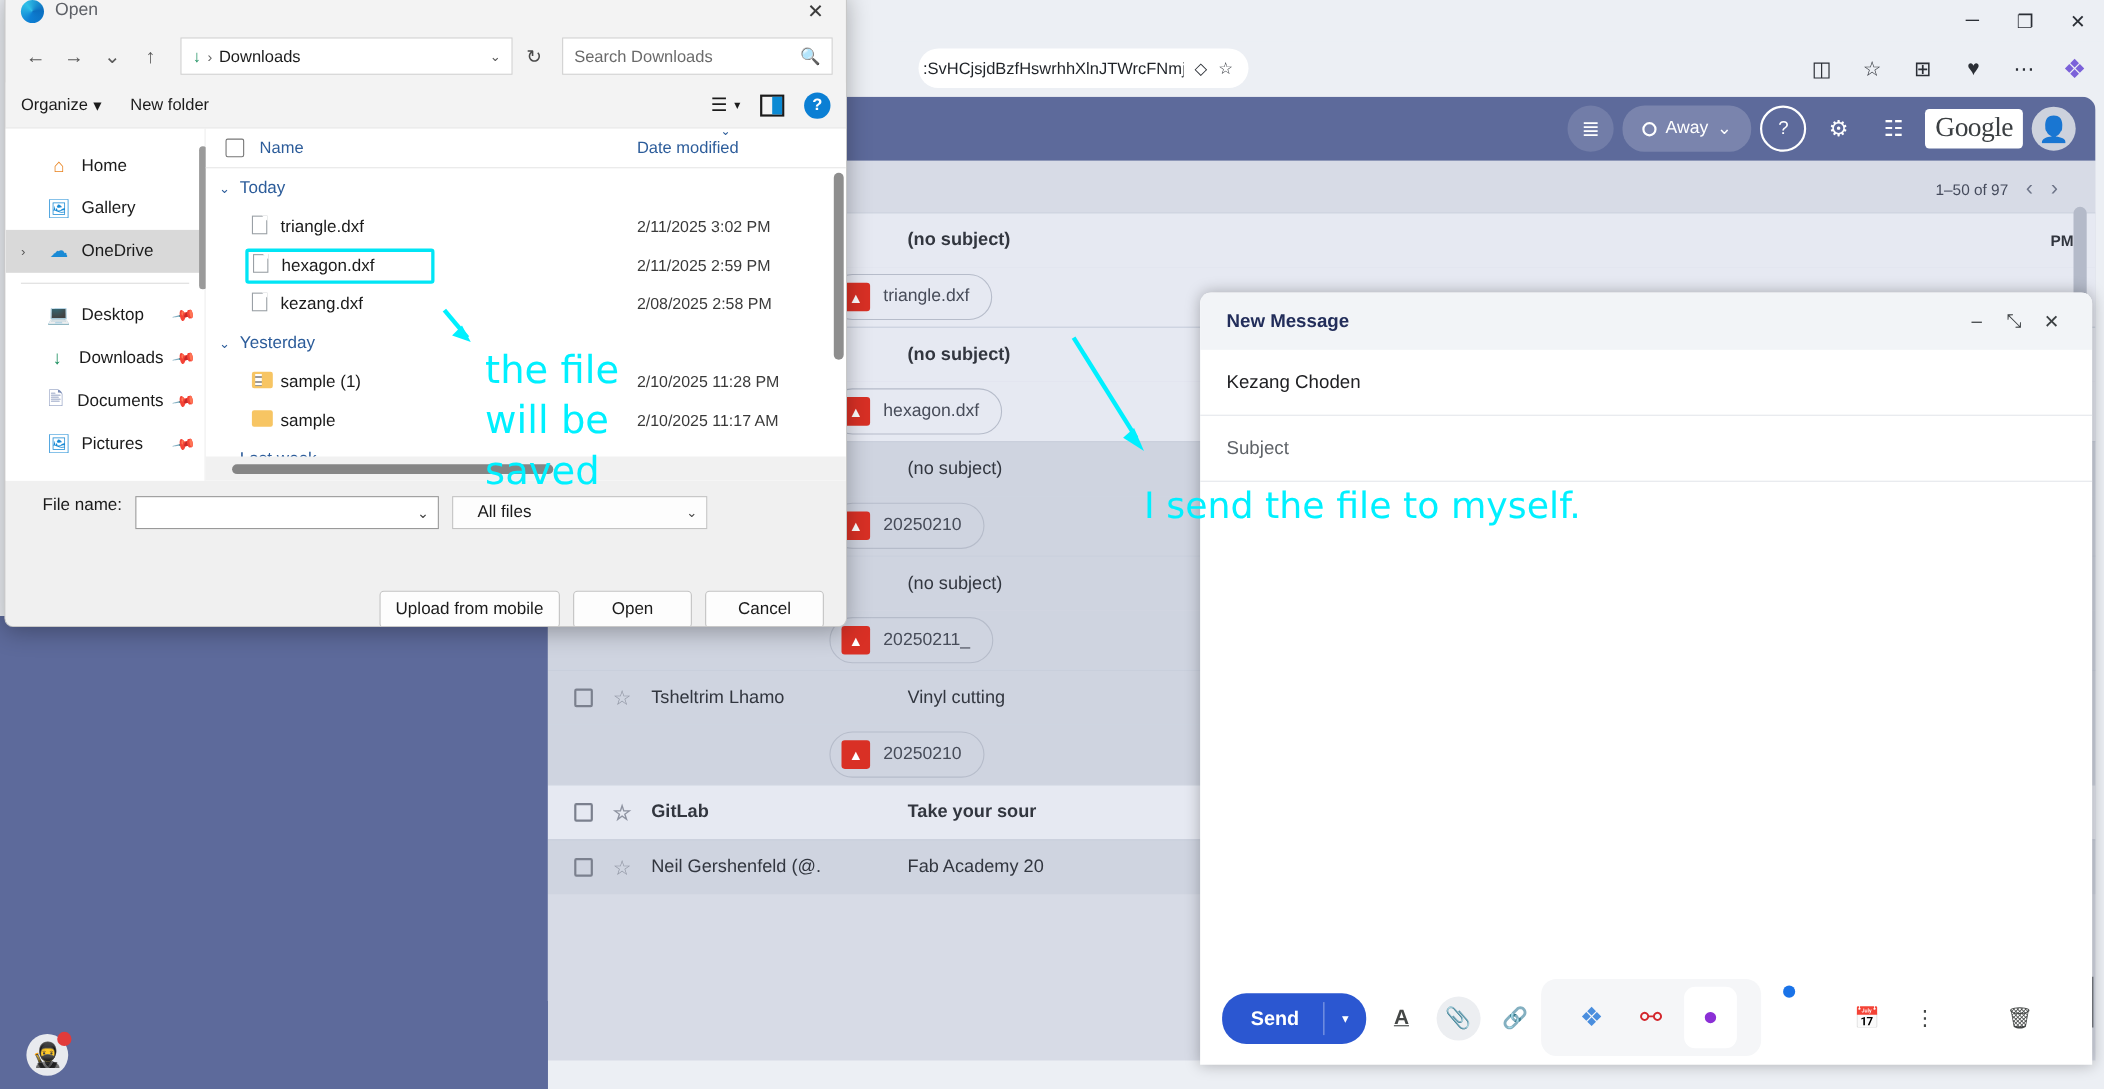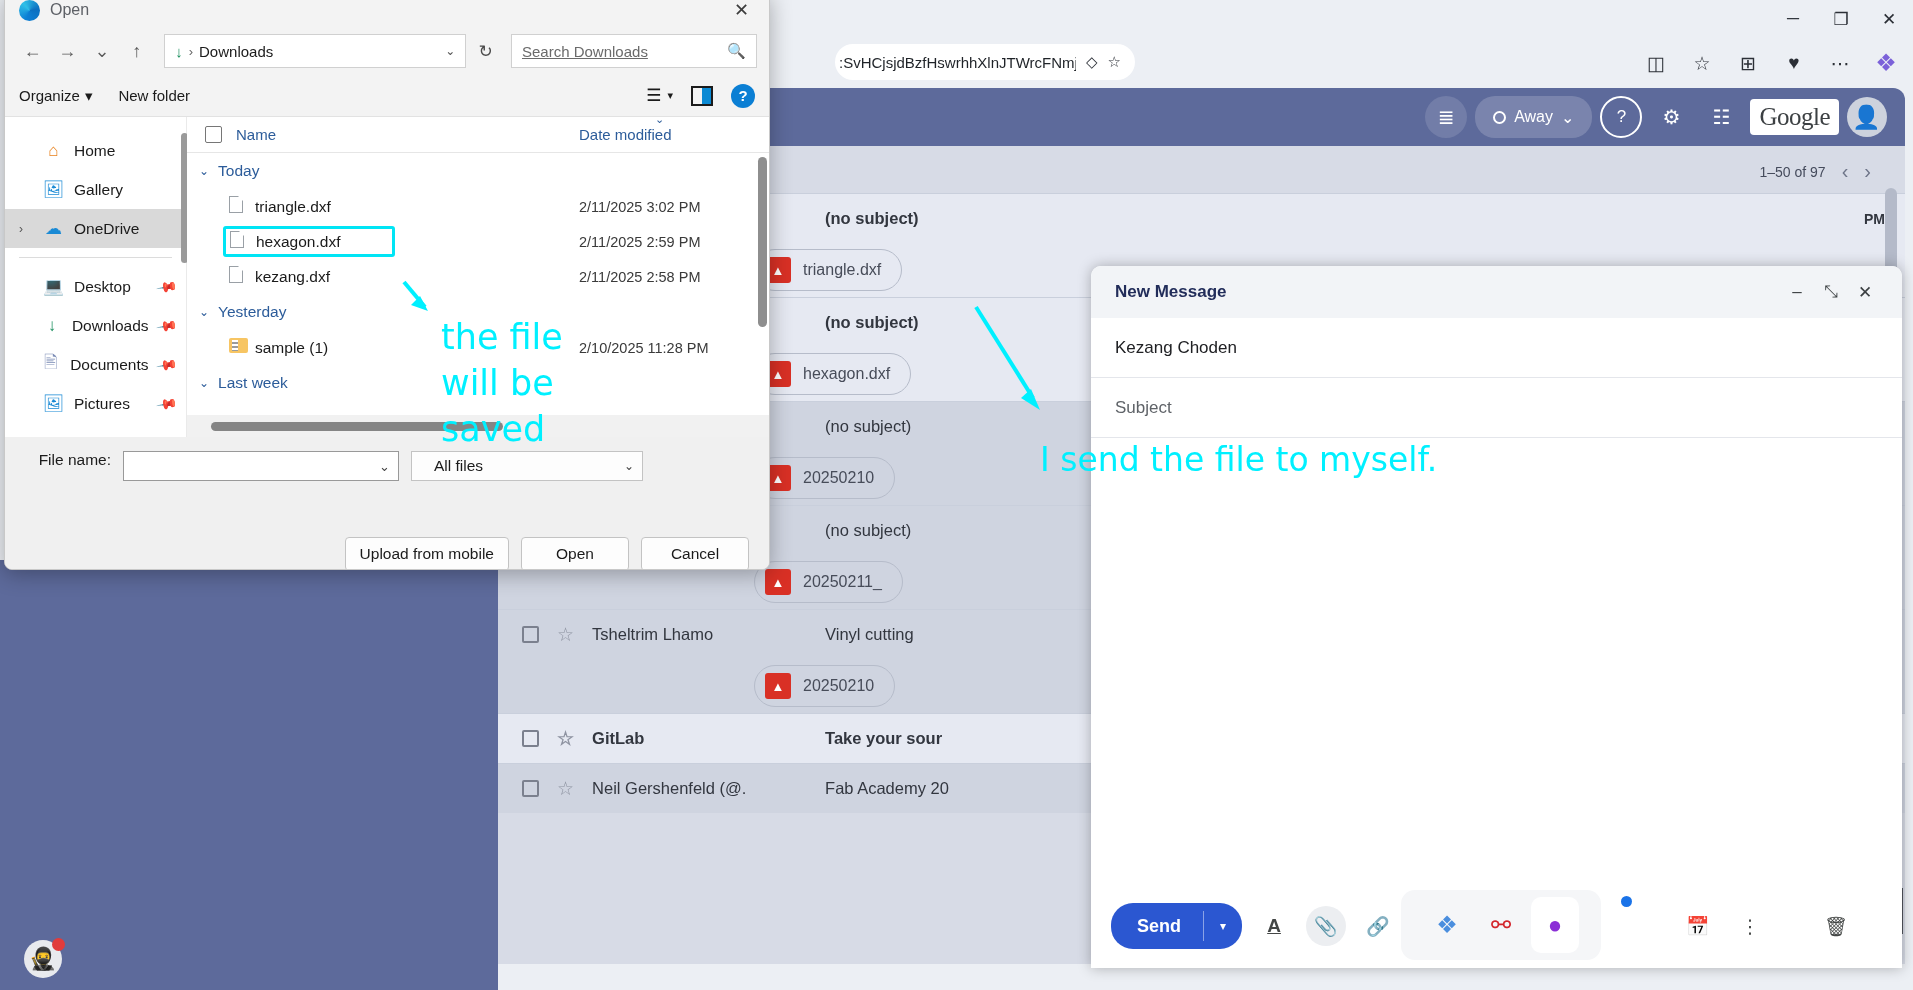--- a/index.html
+++ b/index.html
@@ -169,21 +169,21 @@
               padding: 0 6px 0 10px; gap: 6px; margin-left: 8px; }
   .crumbbox .dlicon { color: #1a8f5e; font-size: 15px; }
   .crumbbox .sep { color: #666; font-size: 13px; }
   .crumbbox .cpath { font-size: 15px; color: #1b1b1b; flex: 1; }
   .crumbbox .cv { color: #555; font-size: 12px; padding-right: 4px; }
   .refresh { width: 34px; height: 34px; display:flex;align-items:center;
              justify-content:center; font-size: 17px; color: #4a4a4a; }
   .searchbox { flex: none; width: 246px; height: 34px; background: #fff;
                border: 1px solid #d0d0d0; display: flex; align-items: center;
                padding: 0 10px; margin-left: 6px; }
-  .searchbox .sph { flex: 1; font-size: 15px; color: #6a6a6a; text-decoration: underline; }
+  .searchbox .sph { flex: 1; font-size: 15px; color: #6a6a6a; }
   .searchbox .sicon { font-size: 15px; color: #444; }
 
   .dlg-cmd { height: 42px; background: #f3f3f3; display: flex; align-items: center;
              padding: 0 14px; gap: 26px; border-bottom: 1px solid #e2e2e2; }
   .cmditem { font-size: 15px; color: #1b1b1b; display: flex; align-items: center; gap: 5px;}
   .cmd-right { margin-left: auto; display: flex; align-items: center; gap: 18px; }
   .viewicon { font-size: 17px; color: #1b1b1b; display:flex; align-items:center; gap:6px;}
   .paneicon { width: 22px; height: 20px; border: 2px solid #1b1b1b; display: flex; }
   .paneicon i { display:block; width: 50%; height: 100%; }
   .paneicon i.b { background: #0b8ad4; }
@@ -593,31 +593,36 @@
       <div class="frow selected">
         <span class="selbox">
           <span class="ficn"><span class="fileicon"></span></span>
           <span class="fname">hexagon.dxf</span>
         </span>
         <span class="fdate" style="margin-left:auto">2/11/2025 2:59 PM</span>
       </div>
       <div class="frow">
         <span class="ficn"><span class="fileicon"></span></span>
         <span class="fname">kezang.dxf</span>
-        <span class="fdate">2/11/2025 2:58 PM</span>
+        <span class="fdate">2/08/2025 2:58 PM</span>
       </div>
 
       <div class="grouphdr">
         <span class="gcar">⌄</span>
         <span>Yesterday</span>
       </div>
       <div class="frow">
         <span class="ficn"><span class="zipicon"></span></span>
         <span class="fname">sample (1)</span>
         <span class="fdate">2/10/2025 11:28 PM</span>
+      </div>
+      <div class="frow">
+        <span class="ficn"><span class="foldericon"></span></span>
+        <span class="fname">sample</span>
+        <span class="fdate">2/10/2025 11:17 AM</span>
       </div>
 
       <div class="grouphdr">
         <span class="gcar">⌄</span>
         <span>Last week</span>
       </div>
 
       <div class="fright-scroll"></div>
       <div class="hscroll-track">
         <span class="hscroll-thumb"></span>

